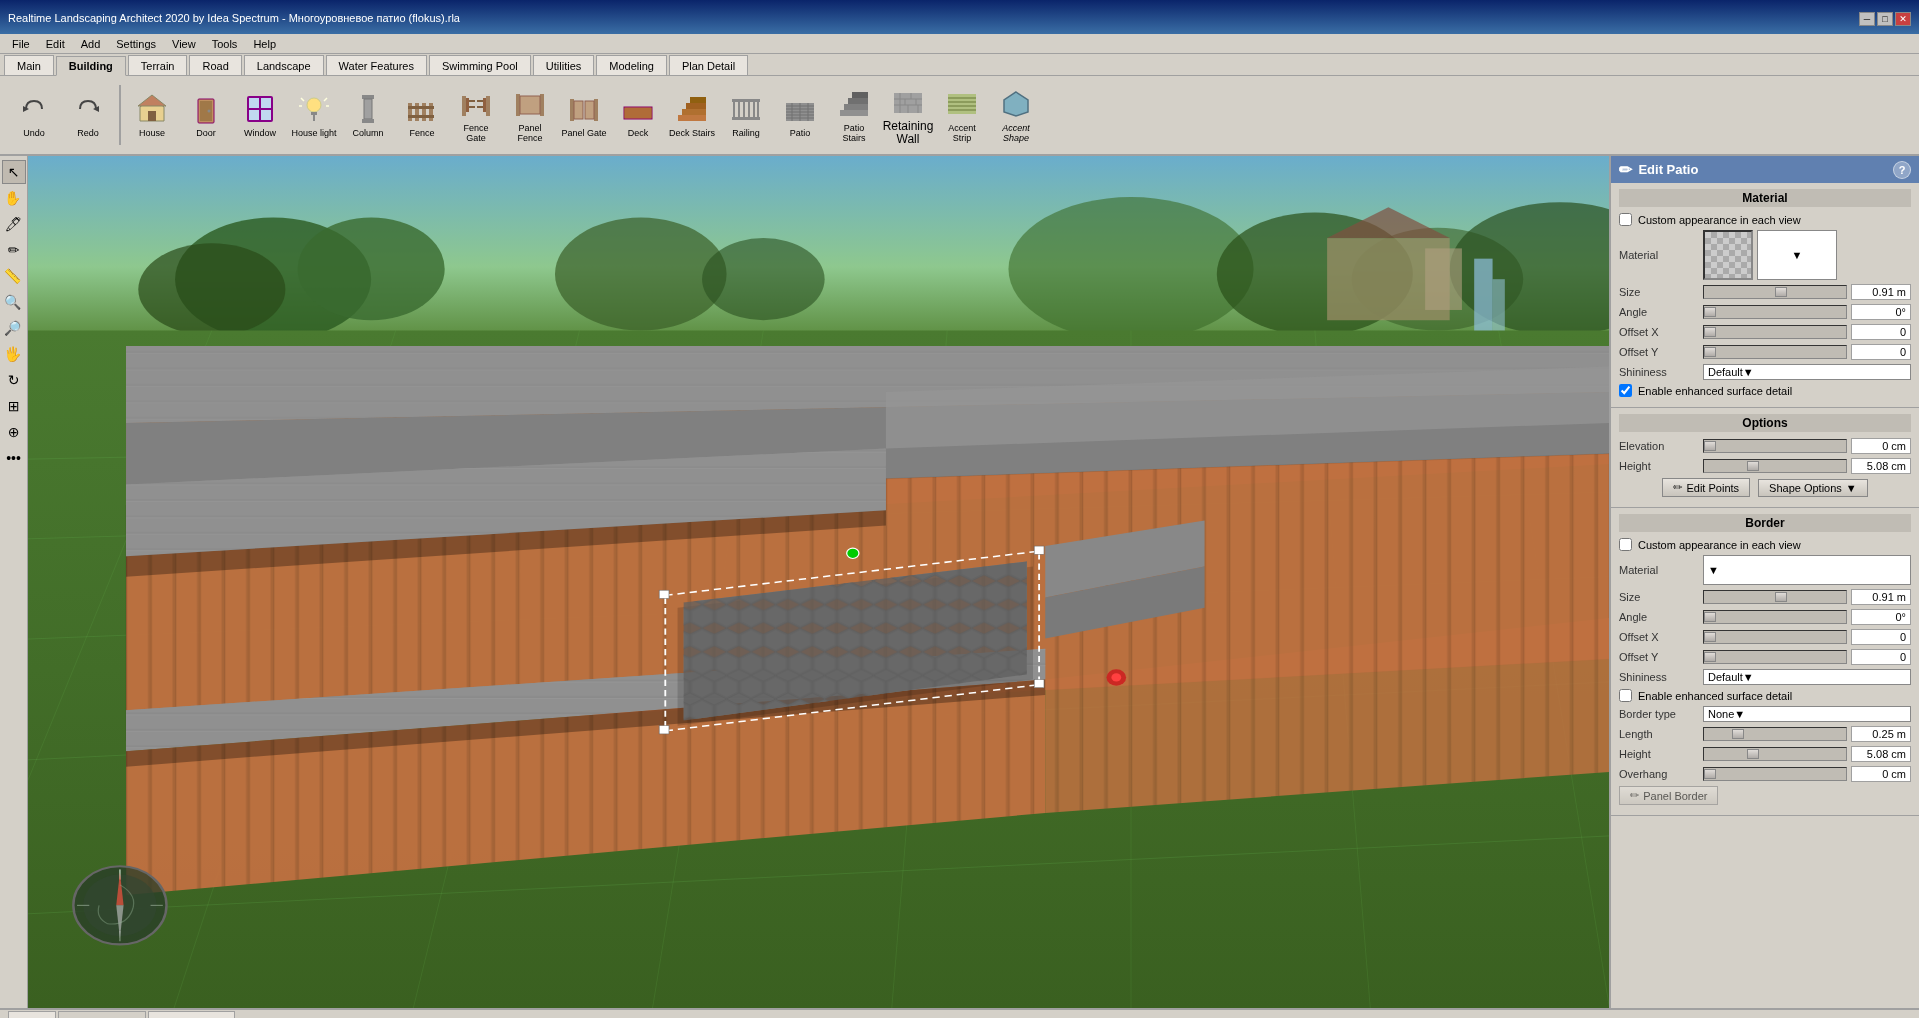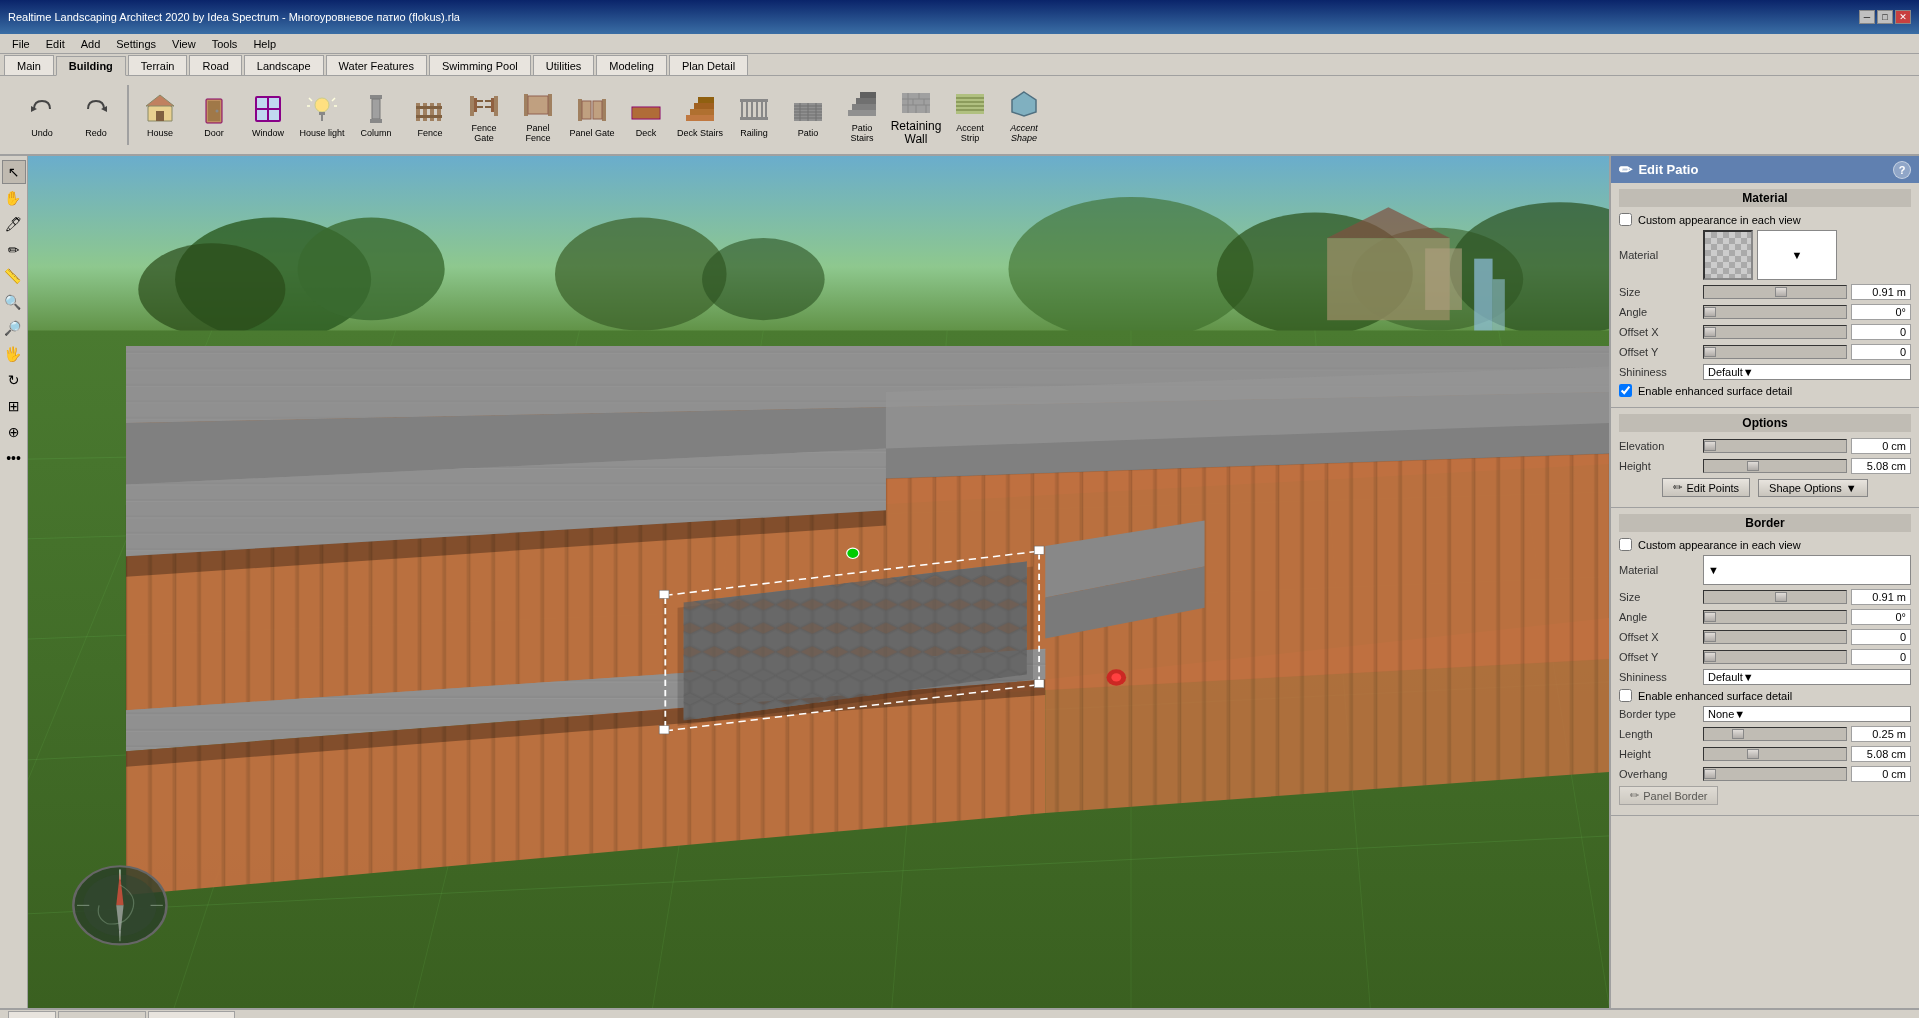--- a/index.html
+++ b/index.html
@@ -4,22 +4,22 @@
   <style>
     * { margin: 0; padding: 0; box-sizing: border-box; }
     body { width: 1919px; height: 1018px; overflow: hidden; font-family: 'Segoe UI', Arial, sans-serif; font-size: 11px; background: #d4d0c8; }
 
     
     #titlebar {
       height: 34px;
       background: linear-gradient(to bottom, #0a246a, #3a6ea5);
       color: white;
       display: flex;
-      align-items: center;
-      padding: 2px 8px;
+      align-items: flex-start;
+      padding: 12px 8px;
       justify-content: space-between;
     }
     #titlebar-controls { display: flex; gap: 2px; }
     .title-btn {
       width: 16px; height: 14px;
       background: #c0c0c0;
       border: 1px solid #888;
       font-size: 9px;
       display: flex; align-items: center; justify-content: center;
       cursor: pointer; color: #000;
@@ -67,21 +67,21 @@
       margin-bottom: -1px;
     }
 
     
     #toolbar {
       height: 80px;
       background: #d4d0c8;
       border-bottom: 2px solid #a0a0a0;
       display: flex;
       align-items: center;
-      padding: 4px 16px;
+      padding: 4px 8px;
       gap: 2px;
     }
     .tool-btn {
       width: 52px;
       height: 68px;
       display: flex;
       flex-direction: column;
       align-items: center;
       justify-content: center;
       font-size: 9px;

